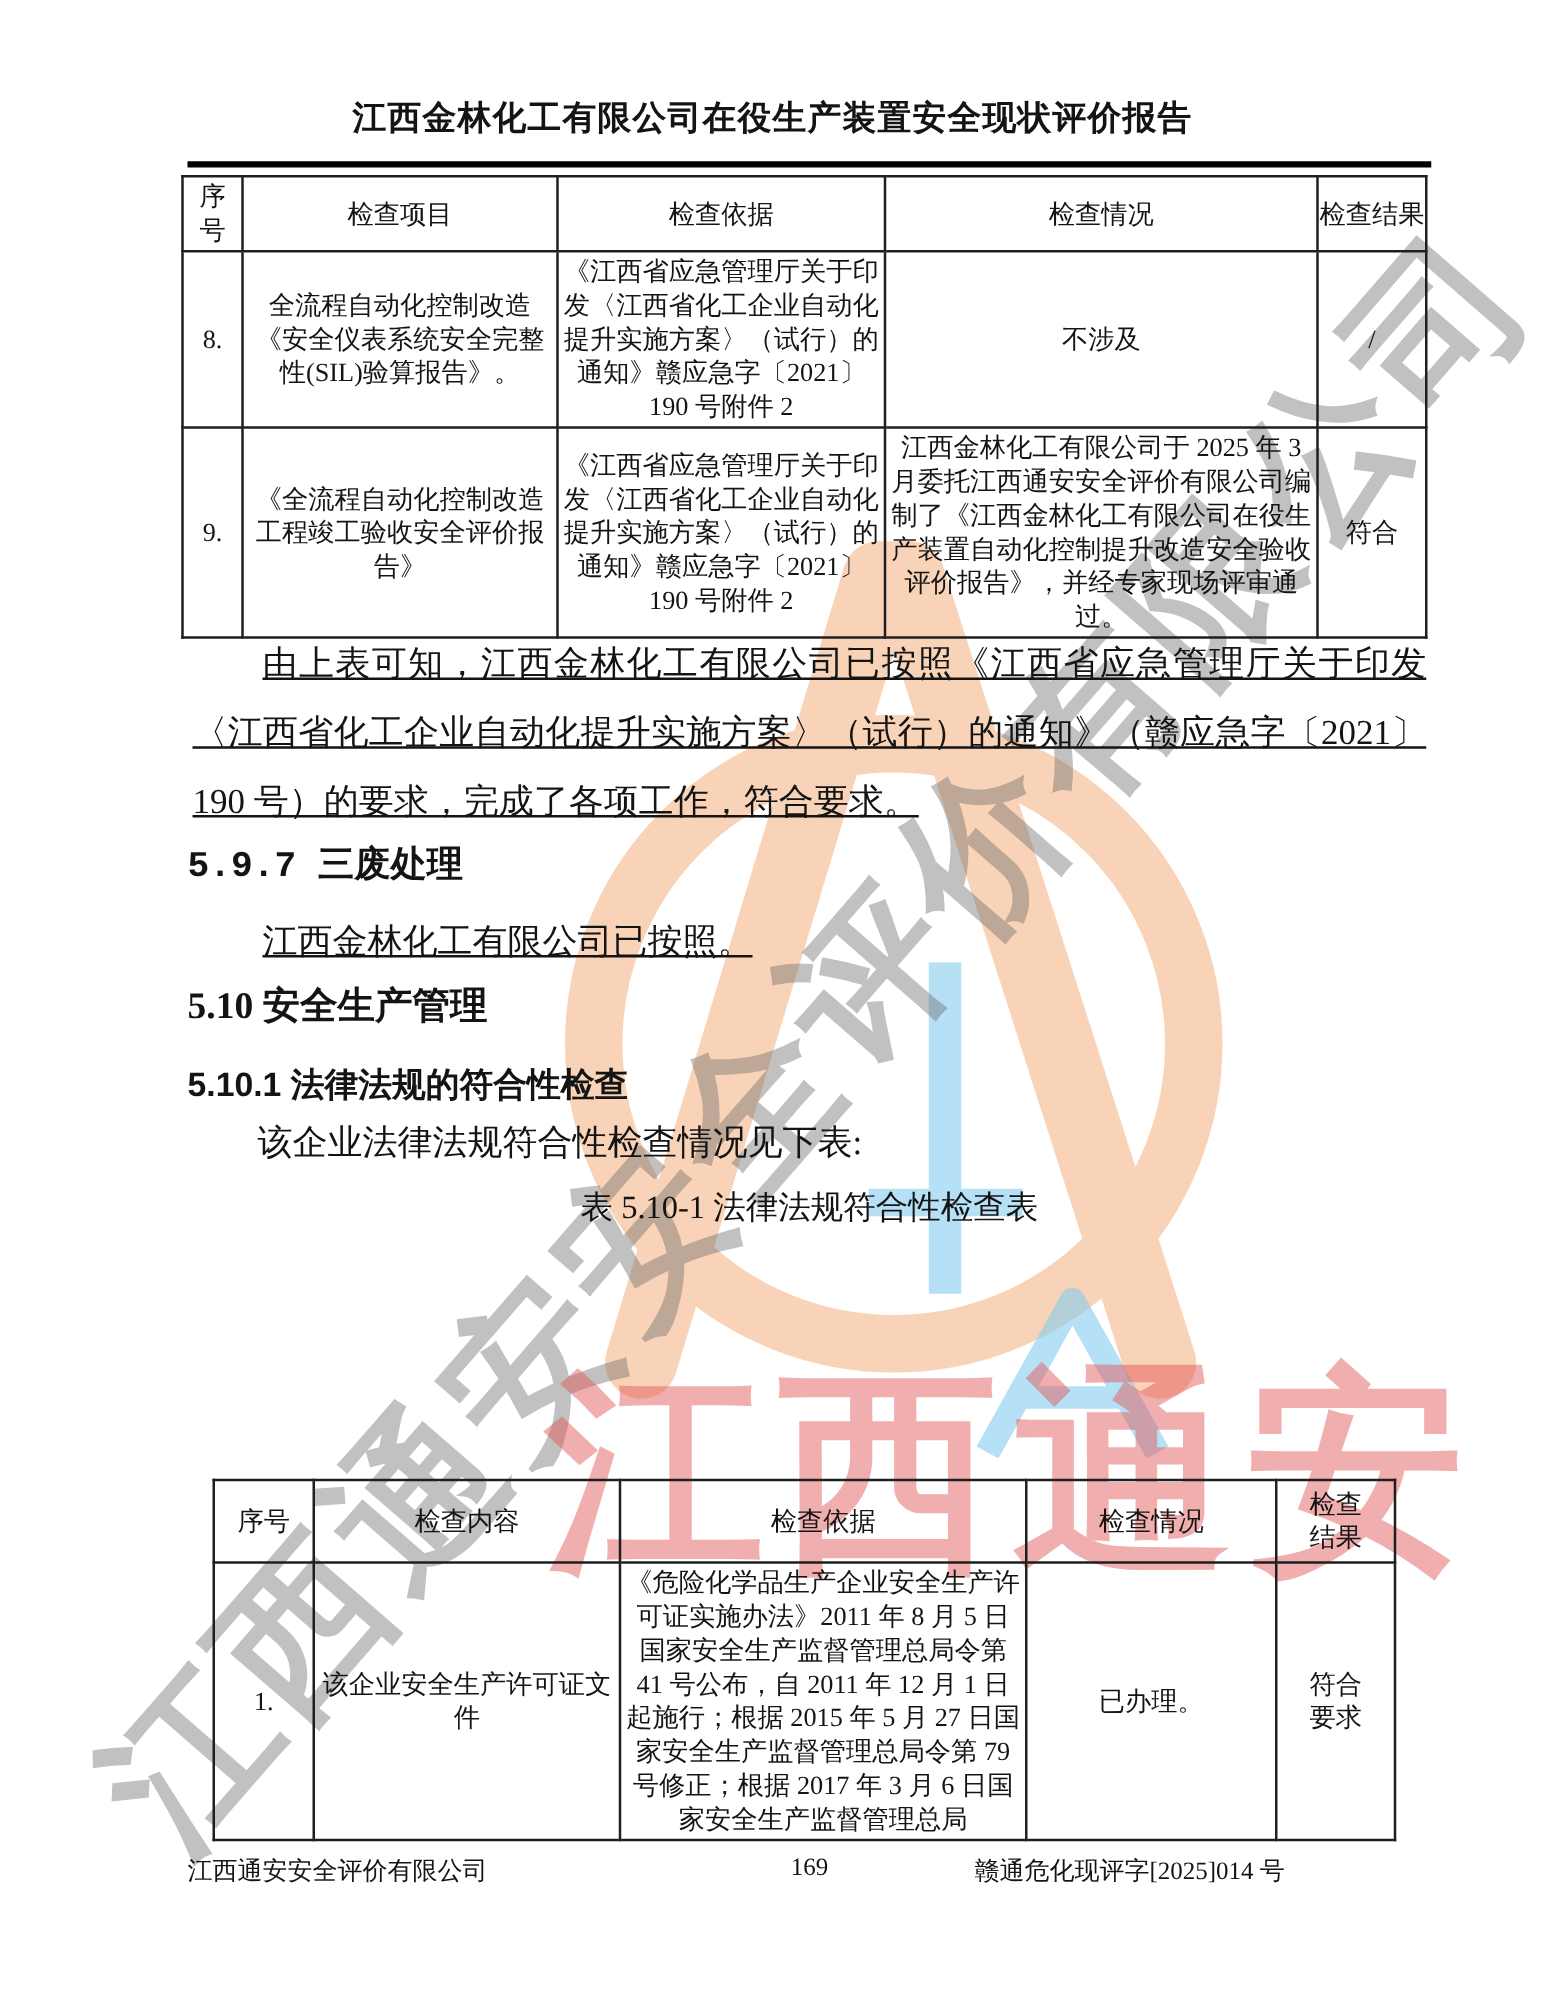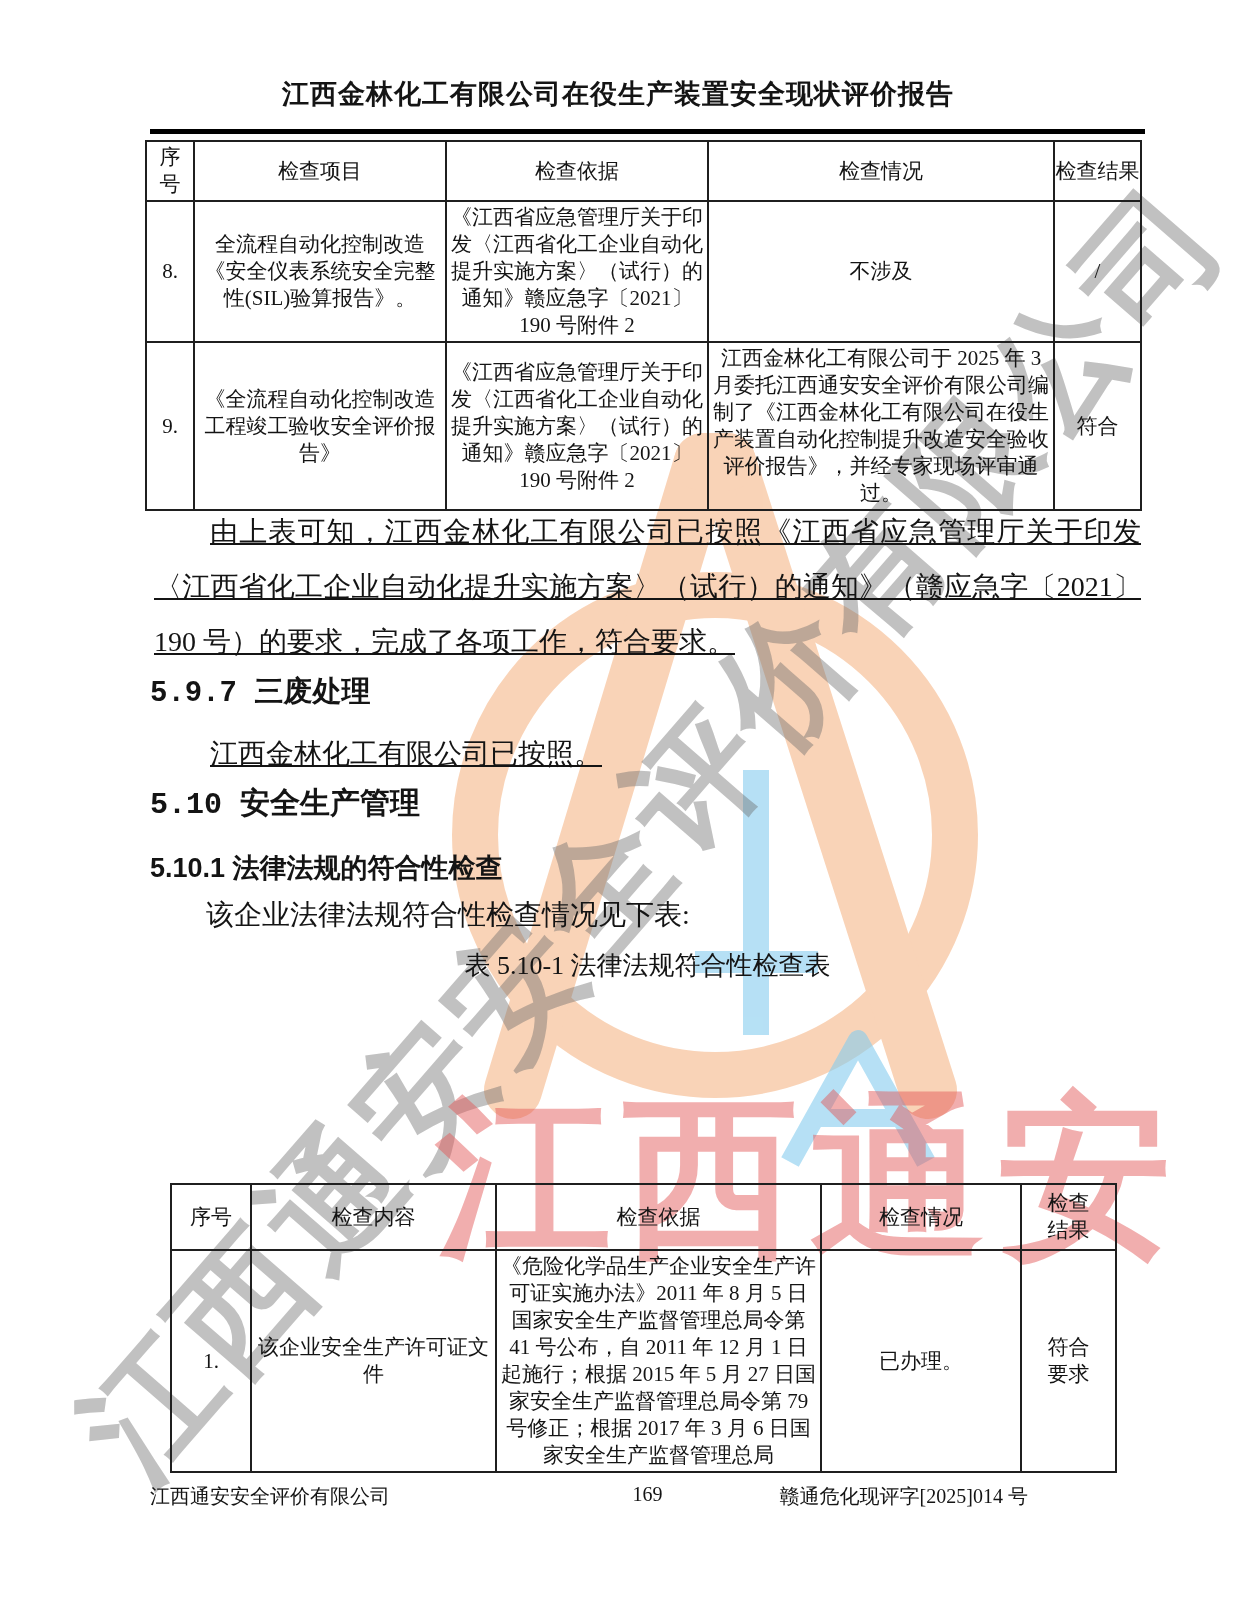--- a/index.html
+++ b/index.html
@@ -27,21 +27,21 @@
   .tbl2{position:absolute;left:170px;top:1183px;width:945px;height:290px;}
   .tbl2 .h-row{height:66px;}
   .tbl2 .row1{height:220px;}
   .tbl2 .c-result{padding:0 20px;}
   .flow{position:absolute;left:150px;top:500px;width:995px;}
   .para{font-size:28px;line-height:55px;text-align:justify;text-indent:2em;margin:4px;text-decoration:underline;}
   .para.p2{line-height:50px;margin-top:2px;}
   .para.p3{line-height:46px;margin-top:2px;}
   .h597{font-family:Liberation Mono, monospace;font-weight:bold;
     font-size:29px;line-height:42px;margin:2px 0 16px 0;}
-  .h510{font-family:Liberation Mono, monospace;font-weight:bold;
+  .h510{font-family:Liberation Serif, serif;font-weight:bold;
     font-size:30px;line-height:44px;margin:6px 0 16px 0;}
   .h5101{font-family:"Liberation Sans","DejaVu Sans",sans-serif;font-weight:bold;
     font-size:27px;line-height:38px;margin:22px 0 0 0;}
   .p4{font-size:28px;line-height:40px;text-indent:2em;margin:8px 0 0 0;}
   .tbl-caption{font-size:26px;line-height:34px;text-align:center;margin:14px 0 0 0;}
   .doc-footer{position:absolute;left:150px;top:1483px;width:995px;display:flex;
     align-items:flex-start;font-size:20px;}
   .doc-footer .f-left{flex:1;text-align:left;}
   .doc-footer .f-center{flex:0 0 auto;text-align:center;}
   .doc-footer .f-right{flex:1;text-align:center;}

